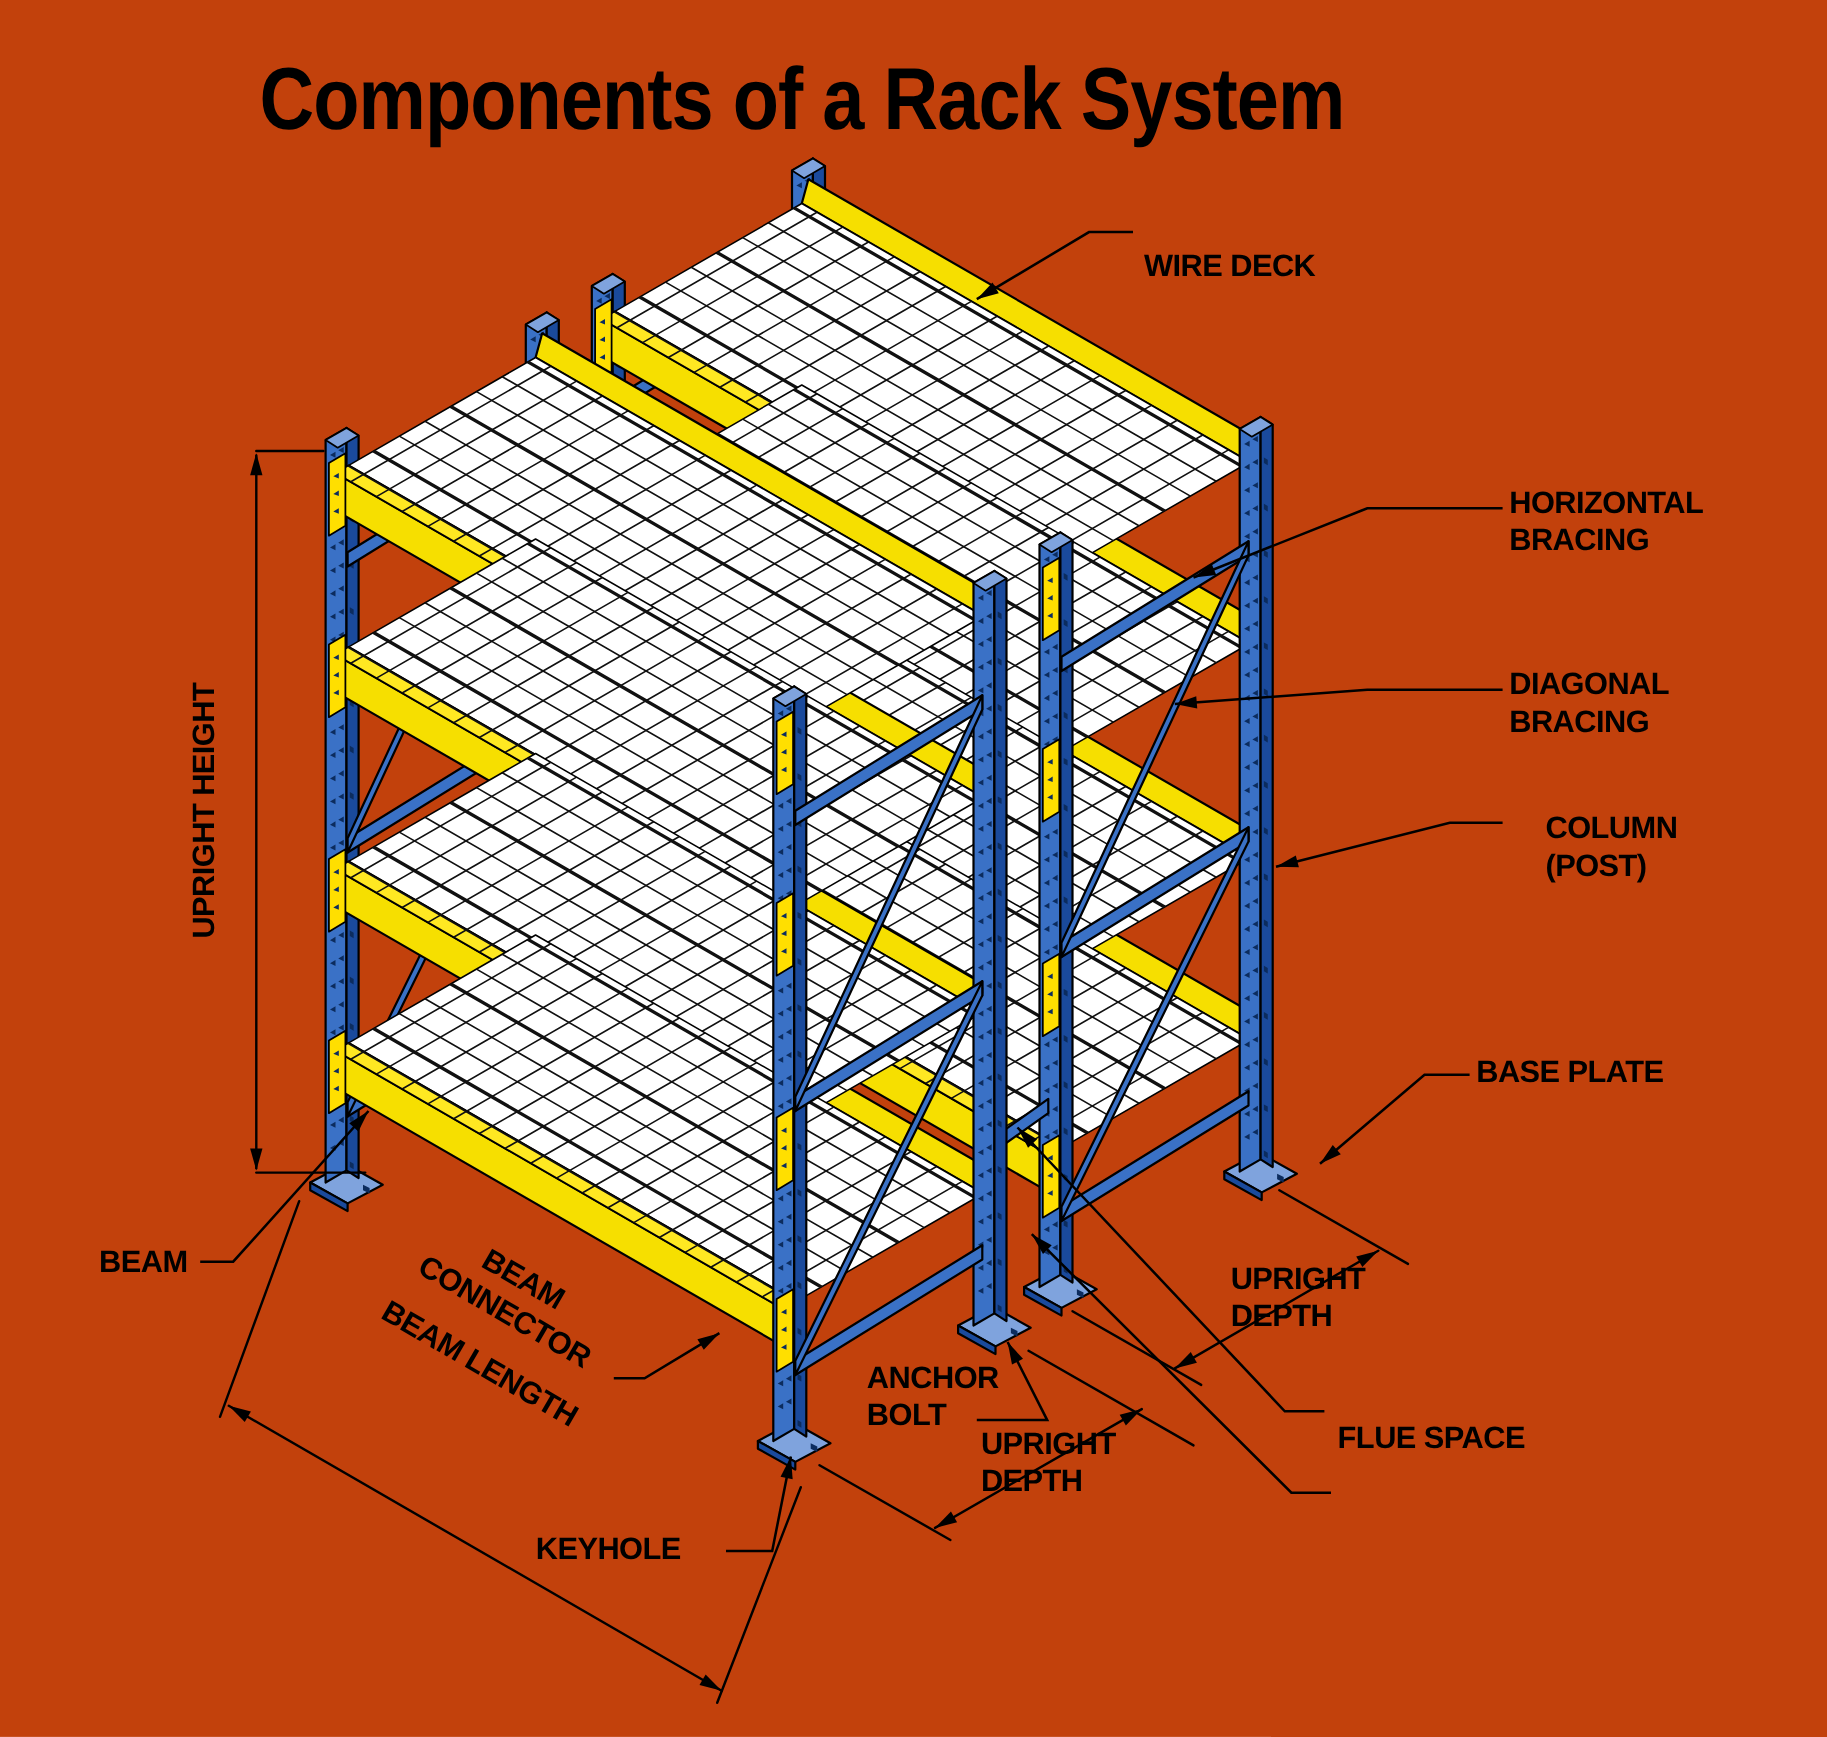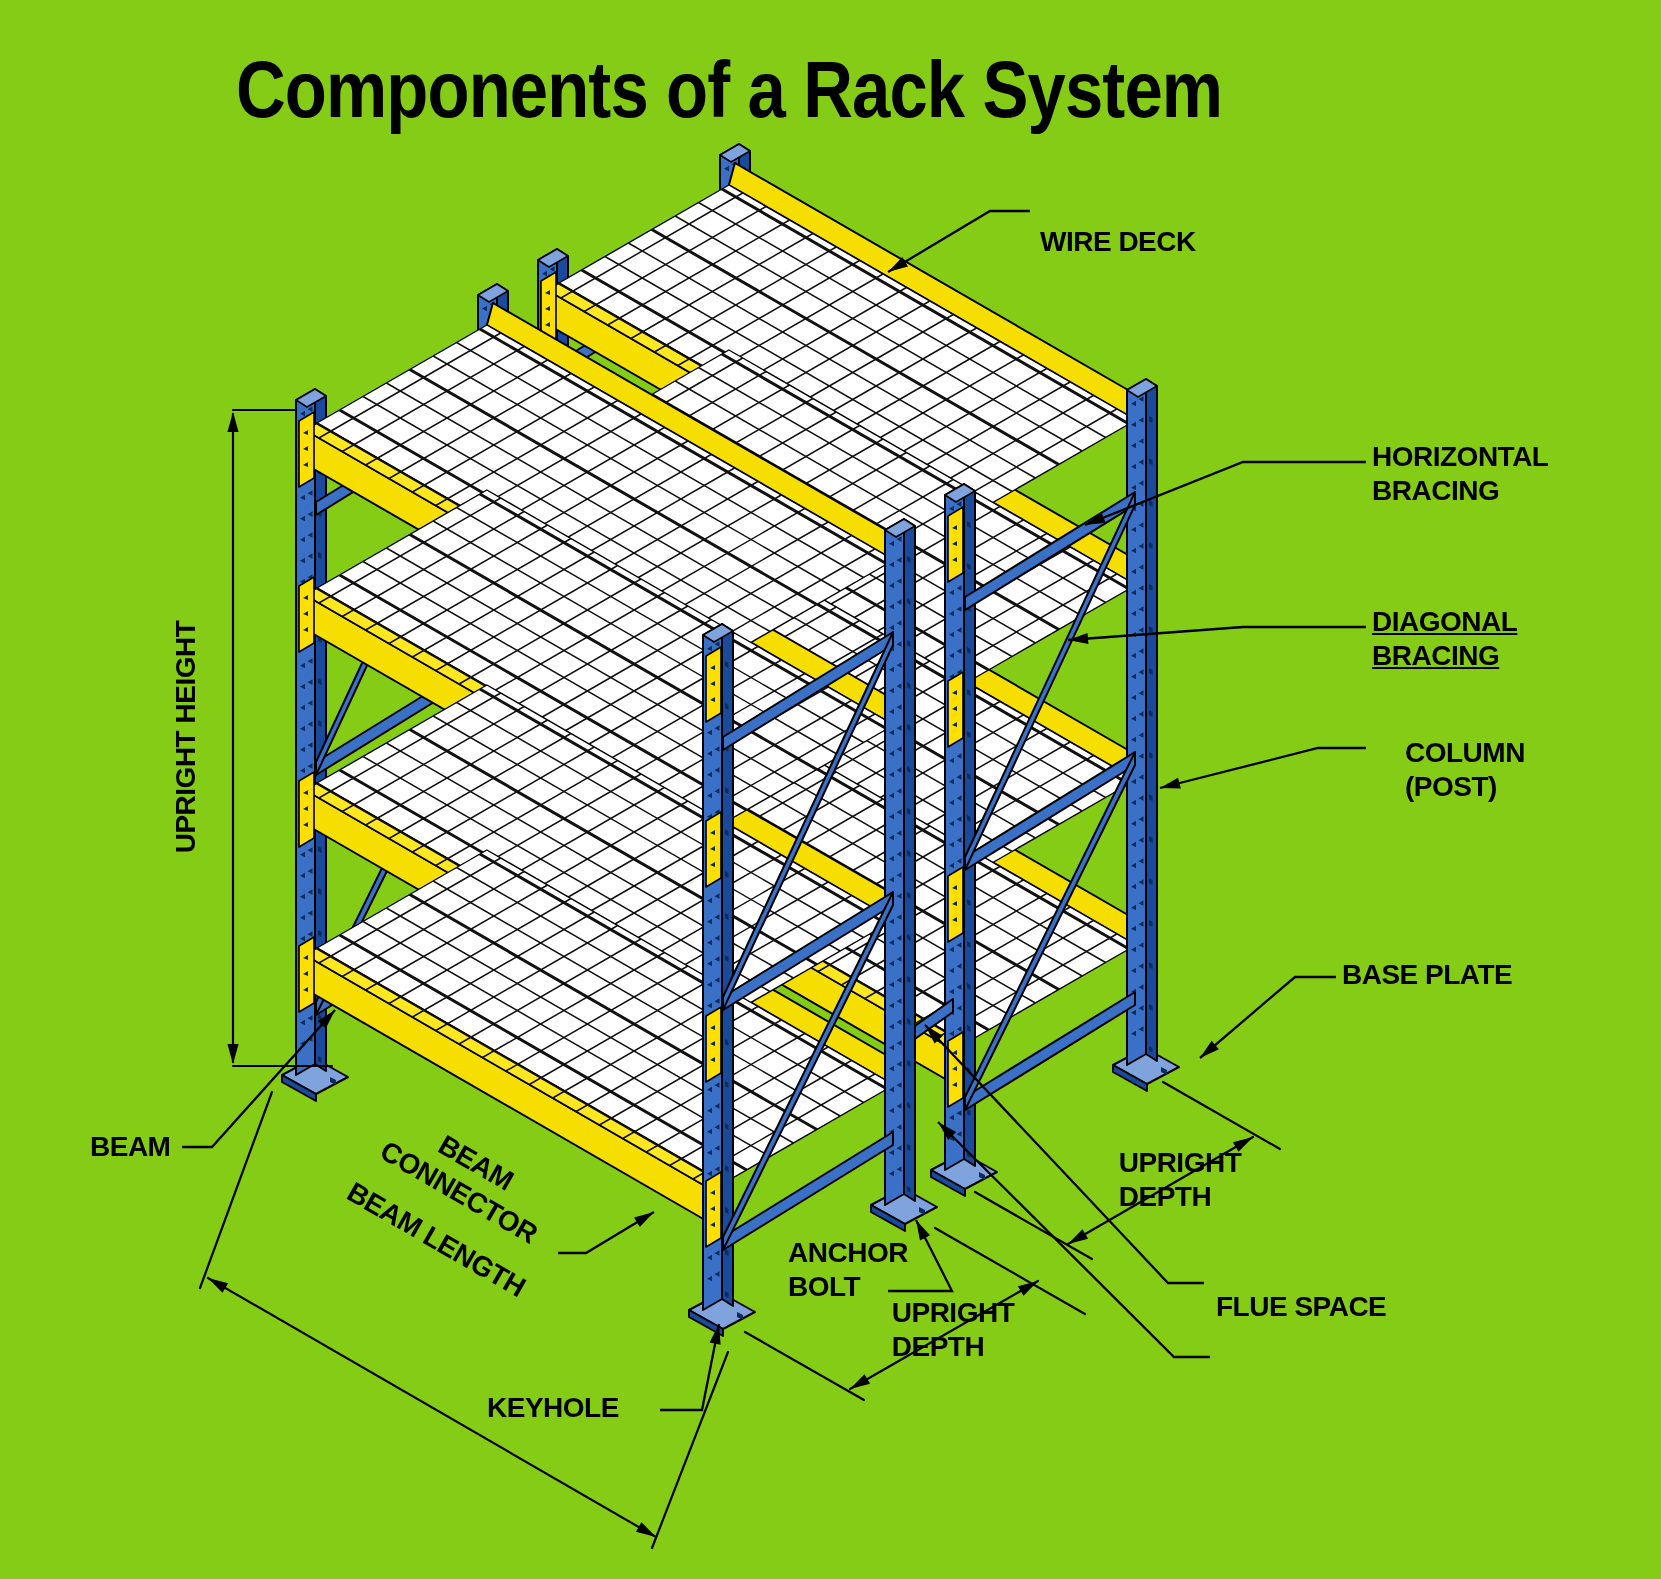--- a/index.html
+++ b/index.html
@@ -1,16 +1,16 @@
 <!DOCTYPE html>
 <html><head>
 <meta charset="utf-8">
 <style>
   html,body{margin:0;padding:0;background:#fff;}
-  #stage{position:relative;width:1661px;height:1579px;background:#84cc16;overflow:hidden;
+  #stage{position:relative;width:1661px;height:1579px;background:#c2410c;overflow:hidden;
          font-family:"Liberation Sans",sans-serif;}
   #scene{position:absolute;left:0;top:0;}
   .title{position:absolute;left:236px;top:44px;font-size:80px;font-weight:700;color:#000;
          white-space:nowrap;letter-spacing:-1px;transform:scaleX(.86);transform-origin:0 0;}
   .lbl{position:absolute;font-size:28px;font-weight:700;color:#000;line-height:1.22;
        white-space:pre-line;letter-spacing:-.5px;}
   .center{transform:translate(-50%,-50%);text-align:left;}
   .rot-up{transform:translate(-50%,-50%) rotate(-90deg);white-space:nowrap;}
   .rot-iso{transform:translate(-50%,-50%) rotate(30deg);text-align:center;}
 </style>
@@ -1083,21 +1083,21 @@
         <polyline points="558.0,1253.0 586.0,1253.0 654.0,1212.0" fill="none" stroke="#000000" stroke-width="2.3"></polyline>
         <polygon points="654.0,1212.0 639.8,1227.1 634.0,1217.5" fill="#000000"></polygon>
       </g>
     </svg>
 
   <div class="title">Components of a Rack System</div>
 
   <div class="lbl" style="left:1040px;top:197px;margin-top:28px;">WIRE DECK</div>
   <div class="lbl" style="left:1372px;top:440px;">HORIZONTAL
 BRACING</div>
-  <div class="lbl" style="left:1372px;top:605px;text-decoration:underline;">DIAGONAL
+  <div class="lbl" style="left:1372px;top:605px;">DIAGONAL
 BRACING</div>
   <div class="lbl" style="left:1372px;top:736px;margin-left:33px;">COLUMN
 (POST)</div>
   <div class="lbl" style="left:1342px;top:958px;">BASE PLATE</div>
   <div class="lbl center" style="left:1180px;top:1180px;">UPRIGHT
 DEPTH</div>
   <div class="lbl" style="left:1216px;top:1290px;">FLUE SPACE</div>
   <div class="lbl rot-up" style="left:186px;top:737px;">UPRIGHT HEIGHT</div>
   <div class="lbl" style="left:90px;top:1130px;">BEAM</div>
   <div class="lbl rot-iso" style="left:467px;top:1178px;">BEAM

